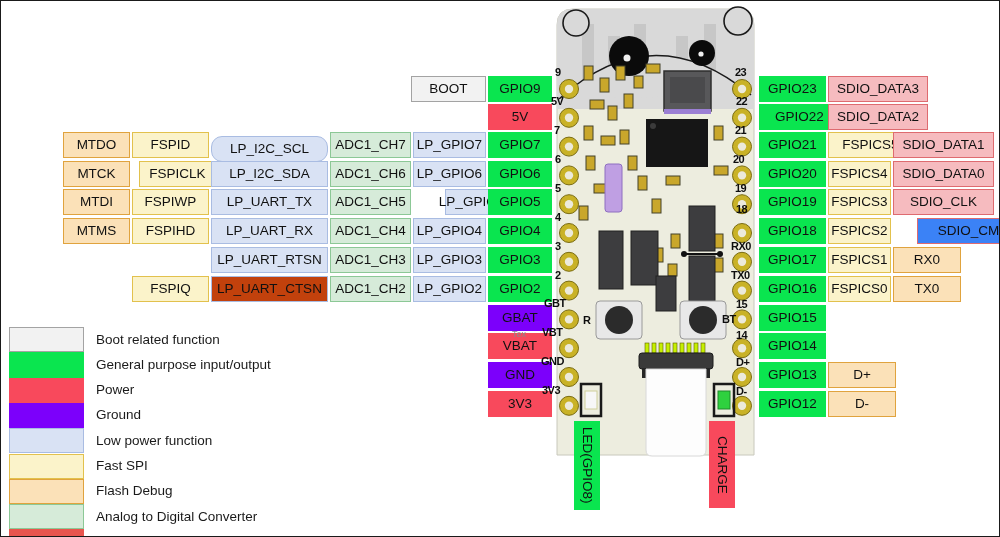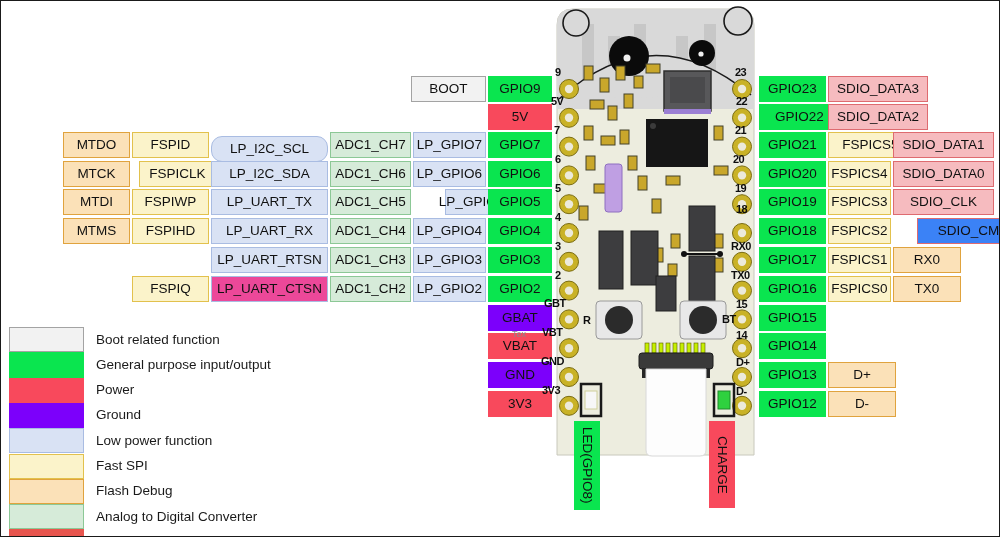--- a/index.html
+++ b/index.html
@@ -238,21 +238,21 @@
       <div class="pin" style="left: 827px; top: 217px; width: 63px; background: rgb(251, 243, 202); border-color: rgb(226, 193, 77);">FSPICS2</div>
       <div class="pin" style="left: 916px; top: 217px; width: 113px; background: #3b82f6; border-color: rgb(222, 107, 112);">SDIO_CMD</div>
       <div class="pin" style="left: 210px; top: 246px; width: 117px; background: rgb(217, 226, 244); border-color: rgb(169, 188, 226);">LP_UART_RTSN</div>
       <div class="pin" style="left: 329px; top: 246px; width: 81px; background: rgb(214, 235, 217); border-color: rgb(140, 200, 150);">ADC1_CH3</div>
       <div class="pin" style="left: 412px; top: 246px; width: 73px; background: rgb(217, 226, 244); border-color: rgb(169, 188, 226);">LP_GPIO3</div>
       <div class="pin" style="left: 487px; top: 246px; width: 64px; background: rgb(10, 229, 79); border-color: rgb(10, 229, 79);">GPIO3</div>
       <div class="pin" style="left: 758px; top: 246px; width: 67px; background: rgb(10, 229, 79); border-color: rgb(10, 229, 79);">GPIO17</div>
       <div class="pin" style="left: 827px; top: 246px; width: 63px; background: rgb(251, 243, 202); border-color: rgb(226, 193, 77);">FSPICS1</div>
       <div class="pin" style="left: 892px; top: 246px; width: 68px; background: rgb(251, 225, 184); border-color: rgb(224, 163, 62);">RX0</div>
       <div class="pin" style="left: 131px; top: 275px; width: 77px; background: rgb(251, 243, 202); border-color: rgb(226, 193, 77);">FSPIQ</div>
-      <div class="pin" style="left: 210px; top: 275px; width: 117px; background: #ec4899; border-color: rgb(169, 188, 226);">LP_UART_CTSN</div>
+      <div class="pin" style="left: 210px; top: 275px; width: 117px; background: #c2410c; border-color: rgb(169, 188, 226);">LP_UART_CTSN</div>
       <div class="pin" style="left: 329px; top: 275px; width: 81px; background: rgb(214, 235, 217); border-color: rgb(140, 200, 150);">ADC1_CH2</div>
       <div class="pin" style="left: 412px; top: 275px; width: 73px; background: rgb(217, 226, 244); border-color: rgb(169, 188, 226);">LP_GPIO2</div>
       <div class="pin" style="left: 487px; top: 275px; width: 64px; background: rgb(10, 229, 79); border-color: rgb(10, 229, 79);">GPIO2</div>
       <div class="pin" style="left: 758px; top: 275px; width: 67px; background: rgb(10, 229, 79); border-color: rgb(10, 229, 79);">GPIO16</div>
       <div class="pin" style="left: 827px; top: 275px; width: 63px; background: rgb(251, 243, 202); border-color: rgb(226, 193, 77);">FSPICS0</div>
       <div class="pin" style="left: 892px; top: 275px; width: 68px; background: rgb(251, 225, 184); border-color: rgb(224, 163, 62);">TX0</div>
       <div class="pin" style="left: 487px; top: 304px; width: 64px; background: rgb(124, 0, 251); border-color: rgb(124, 0, 251);">GBAT</div>
       <div class="pin" style="left: 758px; top: 304px; width: 67px; background: rgb(10, 229, 79); border-color: rgb(10, 229, 79);">GPIO15</div>
       <div class="pin" style="left: 487px; top: 332px; width: 64px; background: rgb(248, 73, 92); border-color: rgb(248, 73, 92);">VBAT</div>
       <div class="pin" style="left: 758px; top: 332px; width: 67px; background: rgb(10, 229, 79); border-color: rgb(10, 229, 79);">GPIO14</div>

